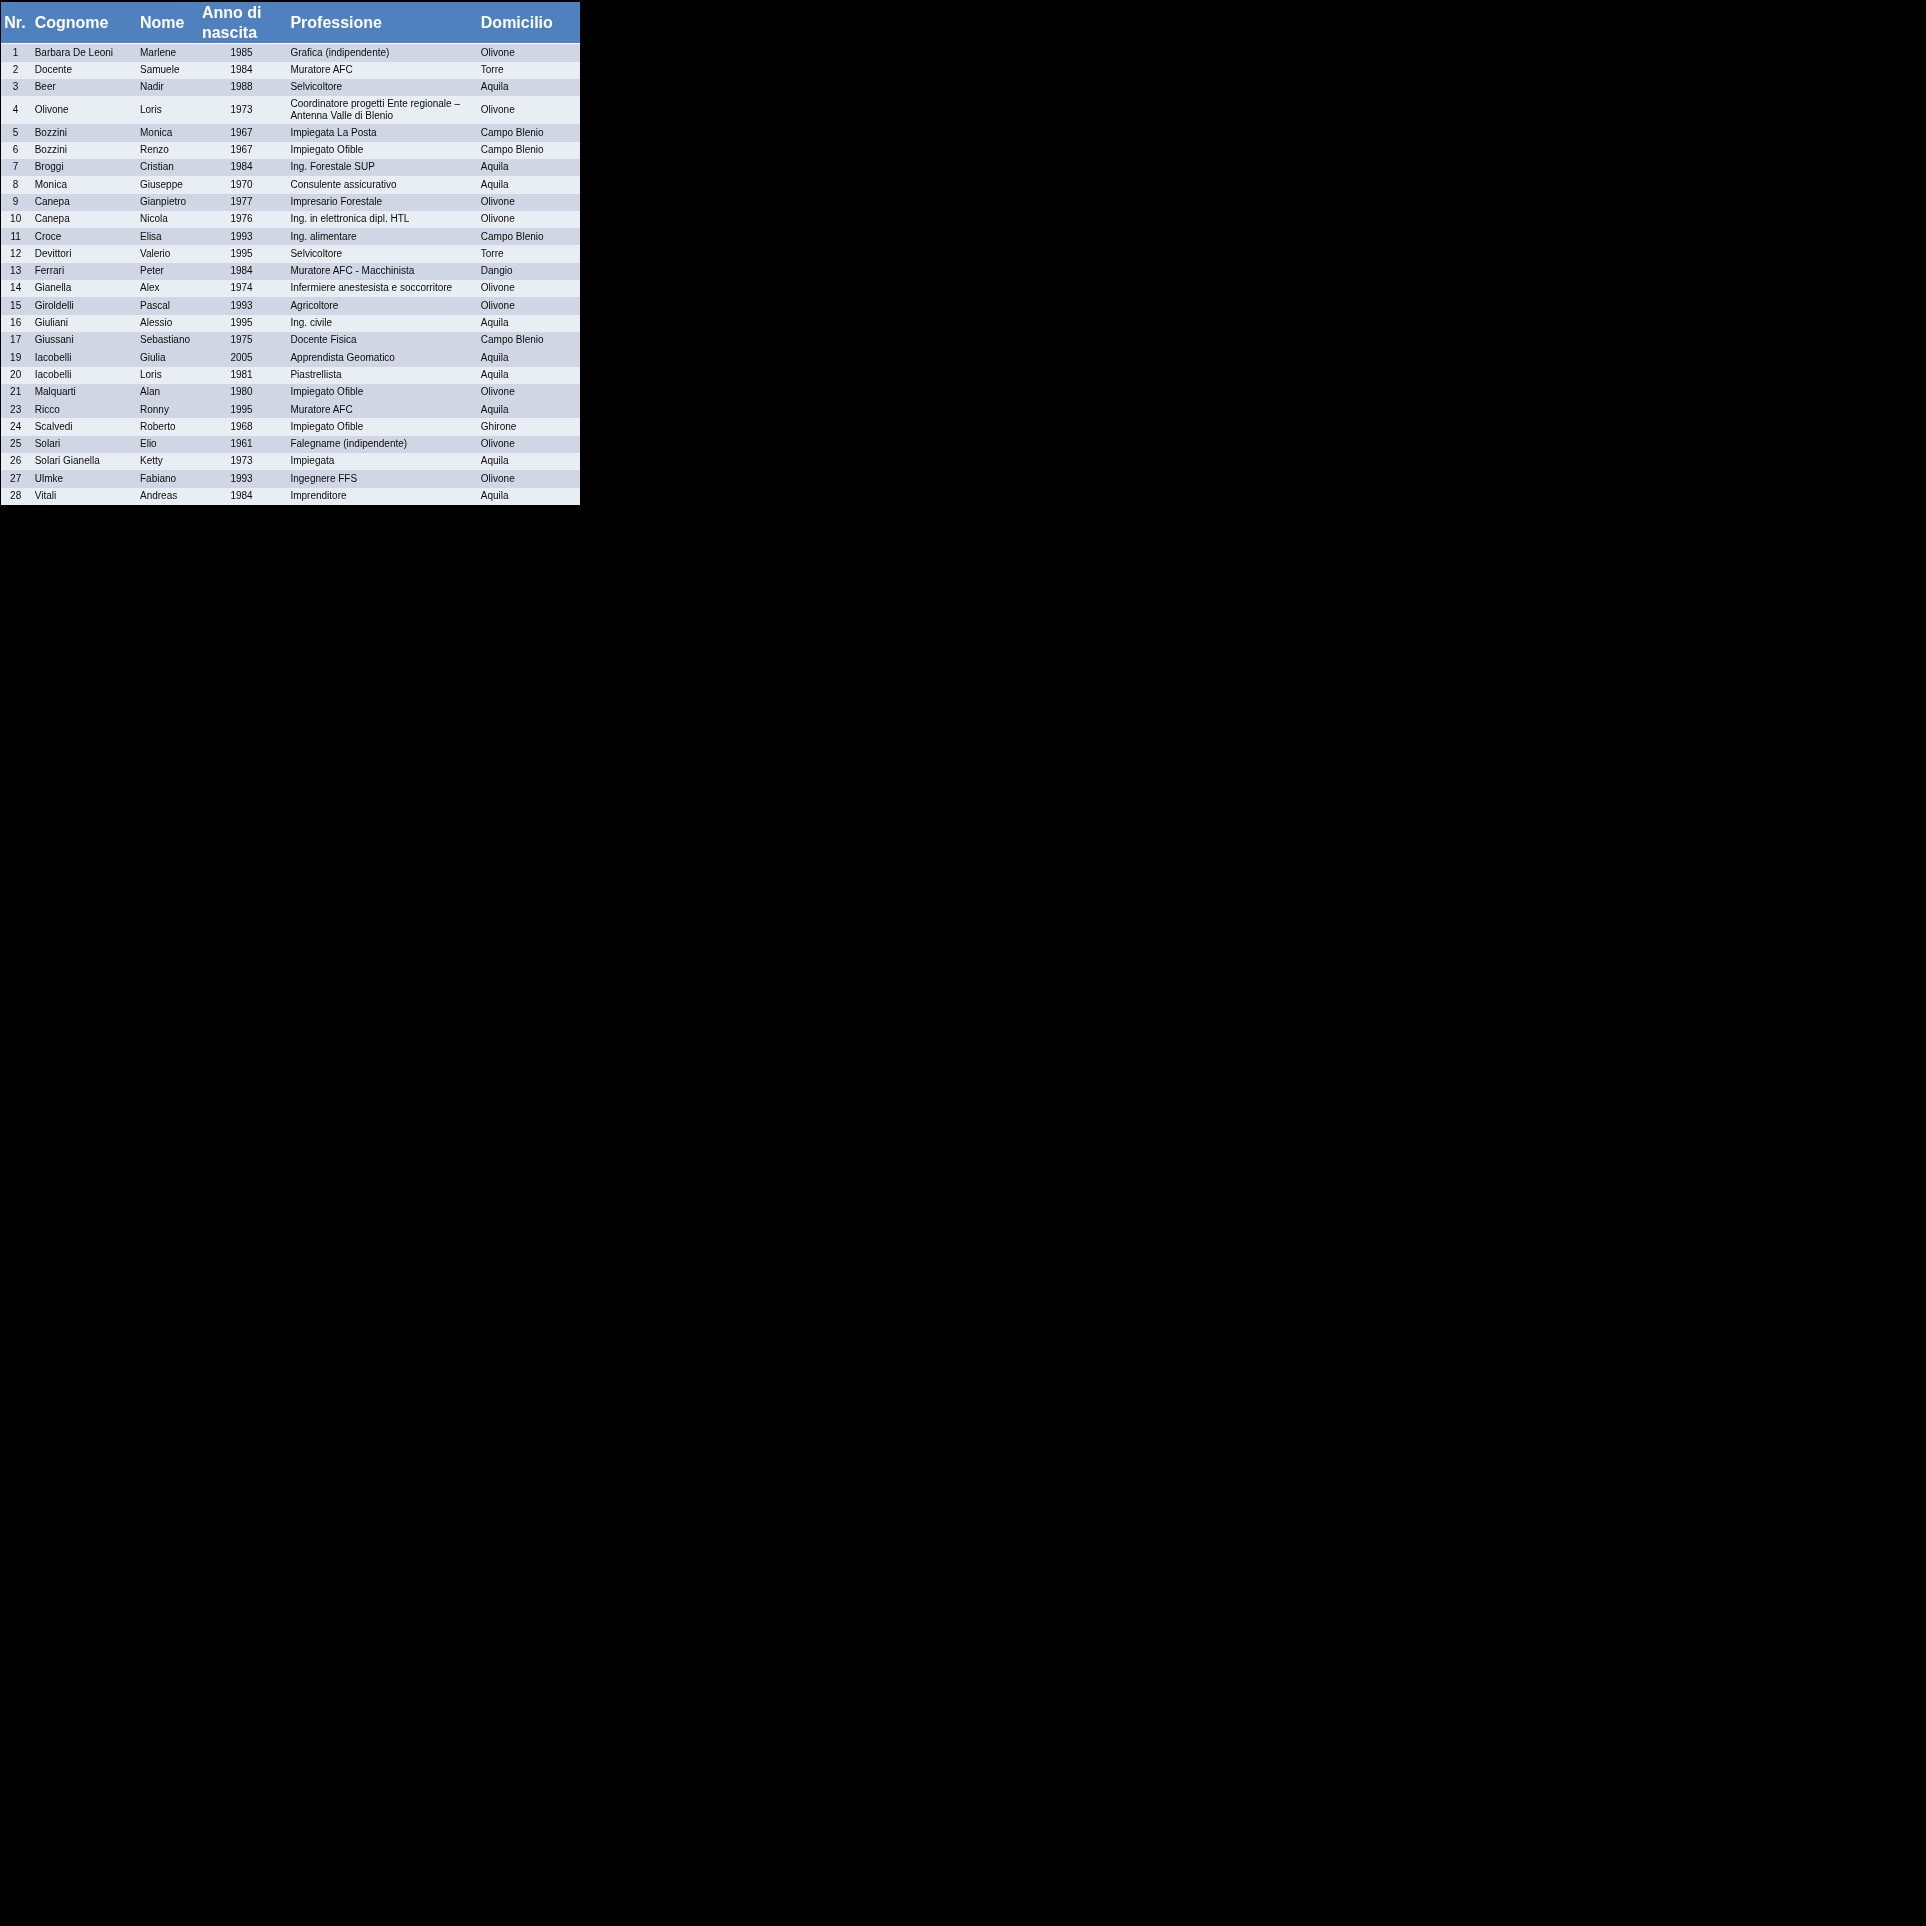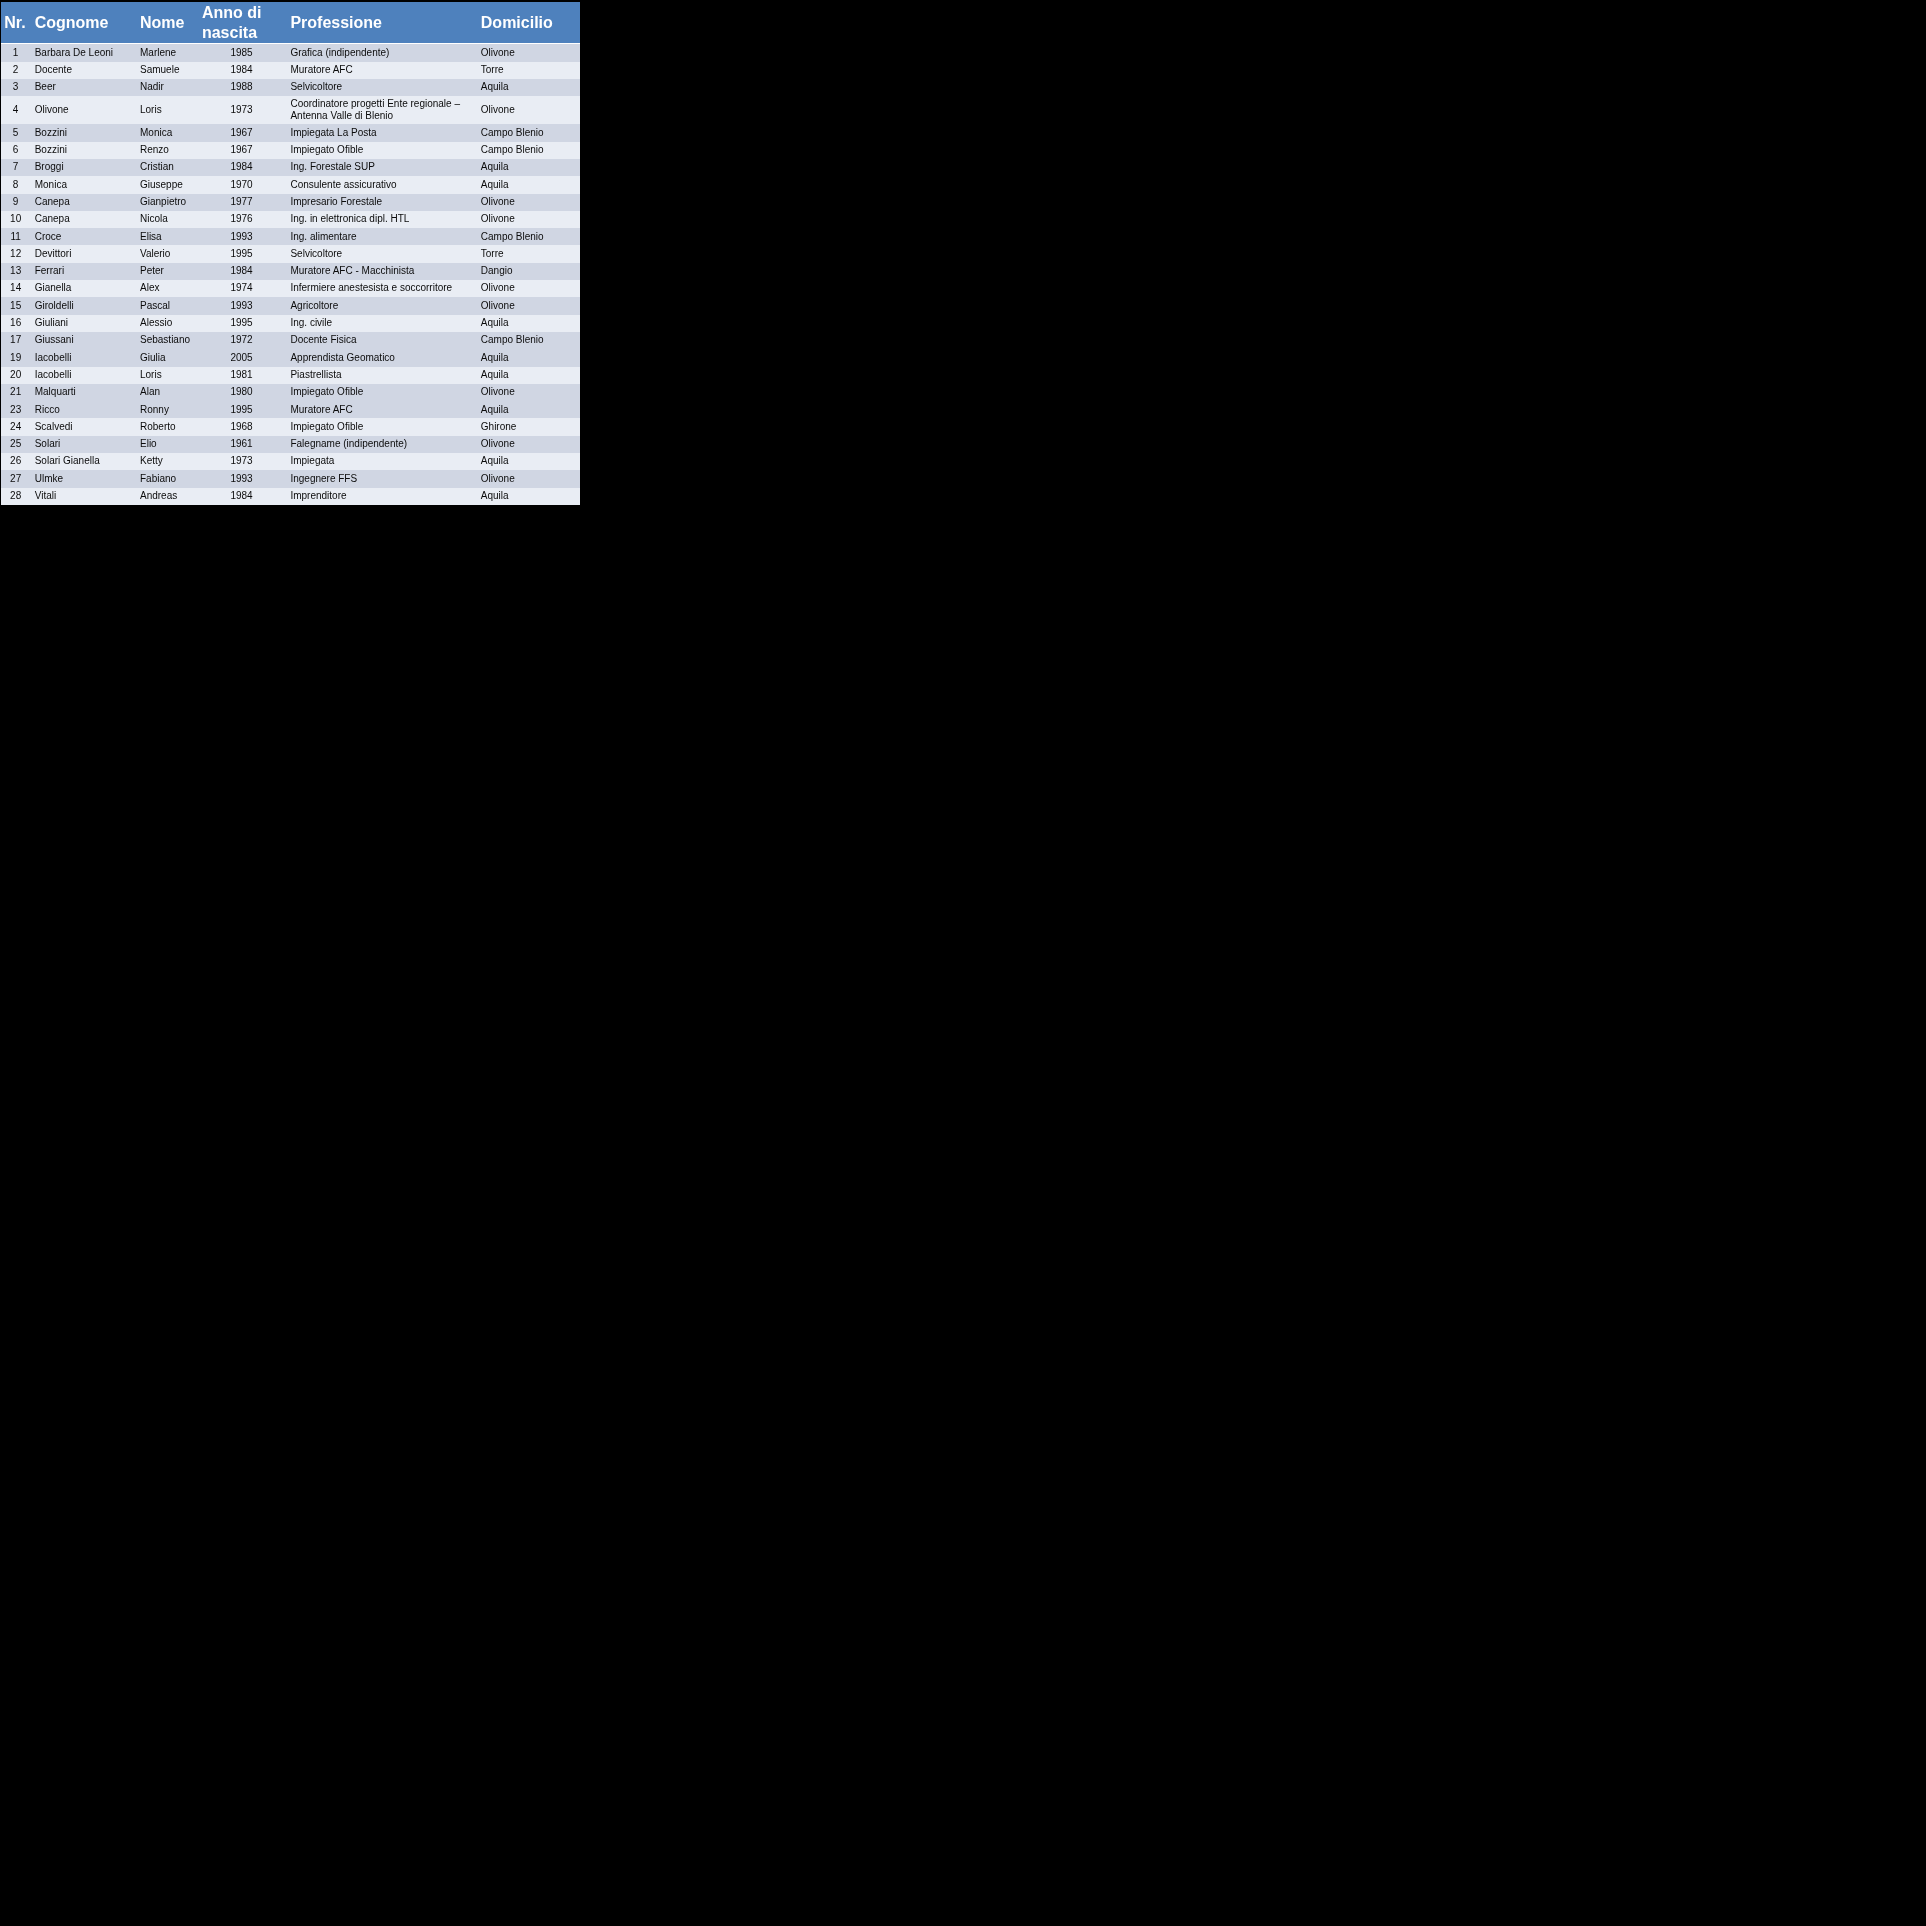--- a/index.html
+++ b/index.html
@@ -211,21 +211,21 @@
     <td class="c-cognome">Giuliani</td>
     <td class="c-nome">Alessio</td>
     <td class="c-anno">1995</td>
     <td class="c-professione">Ing. civile</td>
     <td class="c-domicilio">Aquila</td>
   </tr>
         <tr class="dark">
     <td class="c-nr">17</td>
     <td class="c-cognome">Giussani</td>
     <td class="c-nome">Sebastiano</td>
-    <td class="c-anno">1972</td>
+    <td class="c-anno">1975</td>
     <td class="c-professione">Docente Fisica</td>
     <td class="c-domicilio">Campo Blenio</td>
   </tr>
         <tr class="dark">
     <td class="c-nr">19</td>
     <td class="c-cognome">Iacobelli</td>
     <td class="c-nome">Giulia</td>
     <td class="c-anno">2005</td>
     <td class="c-professione">Apprendista Geomatico</td>
     <td class="c-domicilio">Aquila</td>

